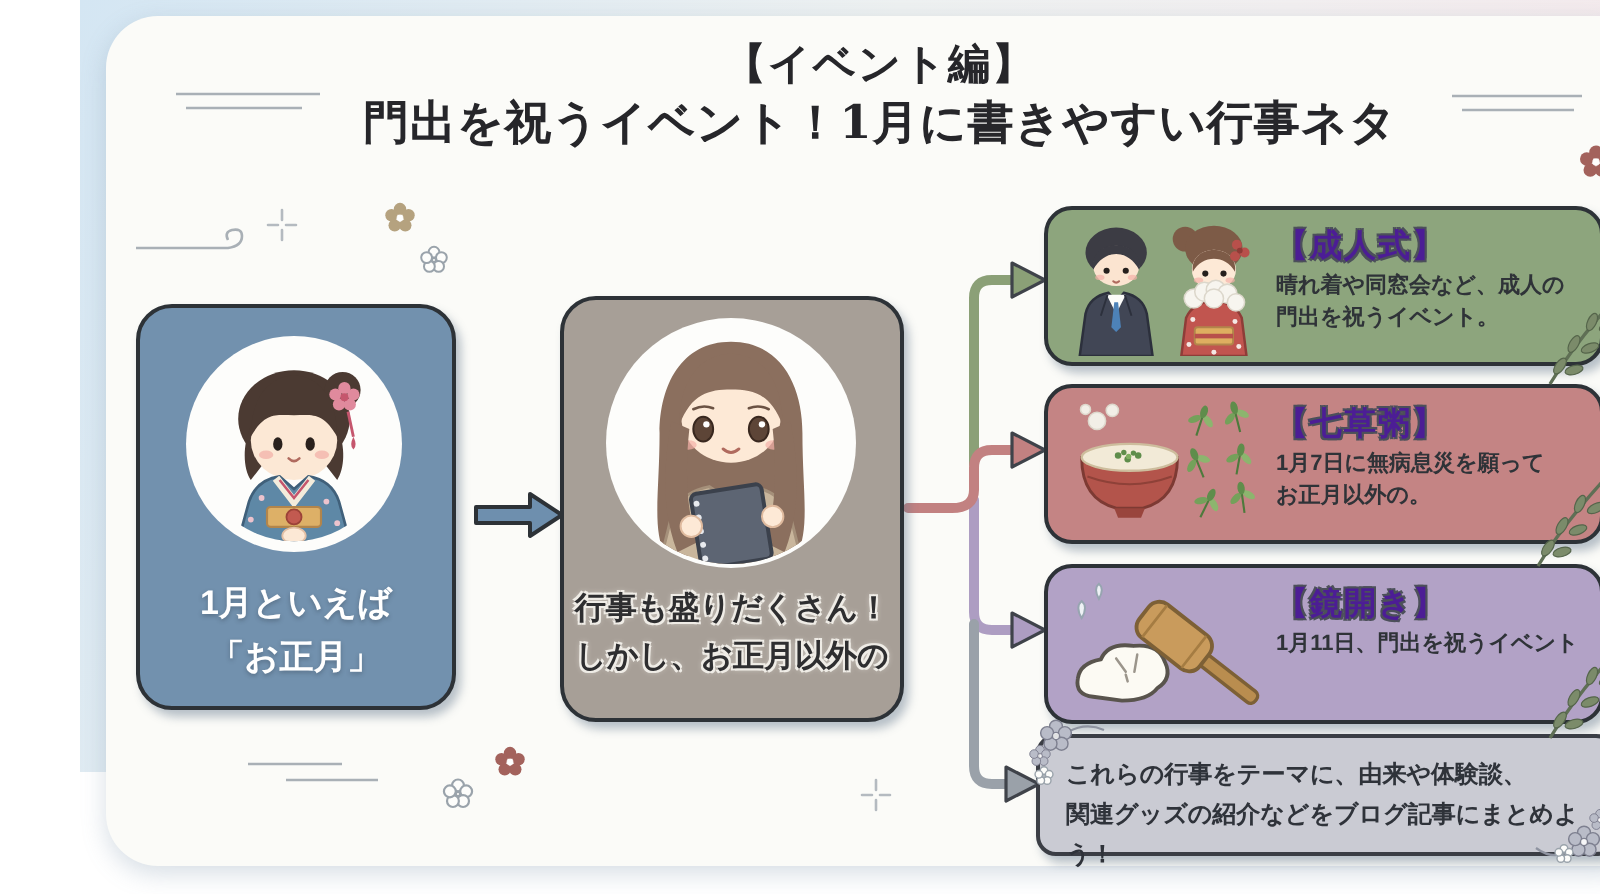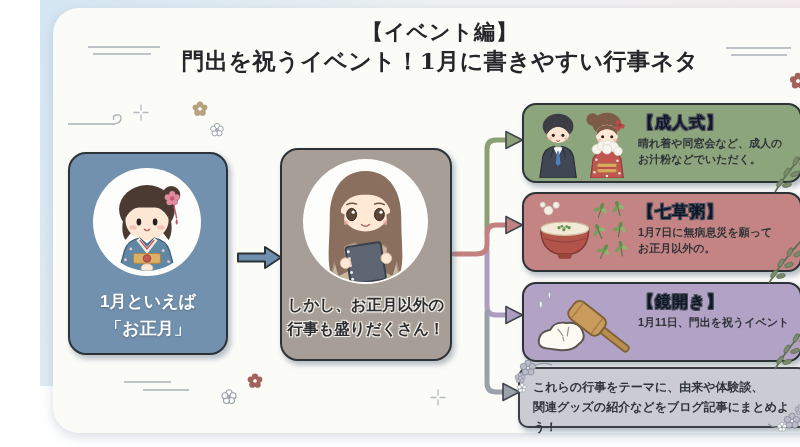--- a/index.html
+++ b/index.html
@@ -28,21 +28,21 @@
   .start-label{position:absolute;top:134px;left:0;width:100%;text-align:center;
        color:#fff;font-weight:bold;font-size:17px;line-height:27px;
        text-shadow:0 1px 2px rgba(40,50,60,.35);}
   .middle-label{position:absolute;top:143px;left:0;width:100%;text-align:center;
        color:#2e2e30;font-weight:bold;font-size:15.5px;line-height:24px;
        text-shadow:-1px -1px 0 #efece6,1px -1px 0 #efece6,-1px 1px 0 #efece6,1px 1px 0 #efece6,0 0 3px #efece6;}
   .event-box{left:482px;width:280px;height:80px;border-radius:14px;}
   .event-box .illo{position:absolute;left:5px;top:4px;width:108px;height:69px;}
   .event-box .illo svg{display:block;width:100%;height:100%;}
   .event-text{position:absolute;left:114px;top:8px;width:162px;}
-  .event-title{color:#0f172a;font-weight:bold;font-size:16px;letter-spacing:1px;
+  .event-title{color:#4c1d95;font-weight:bold;font-size:16px;letter-spacing:1px;
        text-shadow:-1px -1px 0 #4c505a,1px -1px 0 #4c505a,-1px 1px 0 #4c505a,1px 1px 0 #4c505a;}
   .event-desc{margin-top:2px;color:#2f3338;font-weight:bold;font-size:11px;line-height:1.42;}
   #event-seijinshiki{top:103px;background:#8da57d;}
   #event-nanakusa{top:192px;background:#c48484;}
   #event-kagamibiraki{top:282px;background:#b2a2c6;}
   .summary-box{left:478px;top:367px;width:290px;height:61px;background:#cacbd3;
        border:2.5px solid #3b3e45;border-radius:10px;}
   .summary-text{padding:9px 10px 0 13px;color:#2f333a;font-weight:bold;font-size:12px;line-height:1.65;}
 </style>
 </head>
@@ -156,22 +156,22 @@
                 <circle cx="47.5" cy="112" r="1.5"></circle>
                 <circle cx="47.5" cy="119" r="1.5"></circle>
               </g>
           </g>
           <circle cx="43" cy="105" r="5.4" fill="#fde9d6" stroke="#dfba9e" stroke-width="1"></circle>
           <circle cx="84" cy="100" r="5.4" fill="#fde9d6" stroke="#dfba9e" stroke-width="1"></circle>
         </g>
       </svg>
     </div>
     <div class="middle-label">
+      <div>行事も盛りだくさん！</div>
       <div>しかし、お正月以外の</div>
-      <div>行事も盛りだくさん！</div>
     </div>
   </div>
 
   <div class="box event-box" id="event-seijinshiki">
     <div class="illo">
       <svg viewBox="0 0 108 72">
         <ellipse cx="28" cy="18" rx="16" ry="13" fill="#3c3c44"></ellipse>
         <ellipse cx="28" cy="25" rx="12" ry="10.5" fill="#fbe4d0"></ellipse>
         <path d="M16,27 C13,10 43,10 40,27 C34,16 22,16 16,27 Z" fill="#3c3c44"></path>
         <circle cx="23" cy="27.5" r="1.6" fill="#26201d"></circle>
@@ -215,21 +215,21 @@
             <circle cx="79" cy="42" r="5"></circle>
         </g>
         <rect x="69" y="57" width="20" height="9" rx="1.5" fill="#deae60" stroke="#b2854b" stroke-width="1"></rect>
         <rect x="69" y="60.4" width="20" height="2.4" fill="#b8504b"></rect>
       </svg>
     </div>
     <div class="event-text">
       <div class="event-title">【成人式】</div>
       <div class="event-desc">
         <div>晴れ着や同窓会など、成人の</div>
-        <div>お汁粉などでいただく。</div>
+        <div>門出を祝うイベント。</div>
       </div>
     </div>
   </div>
 
   <div class="box event-box" id="event-nanakusa">
     <div class="illo">
       <svg viewBox="0 0 108 72">
         <defs>
           <g id="sprig">
             <path d="M0,7 L0,-5" stroke="#4d7a3c" stroke-width="1.1" fill="none"></path>

